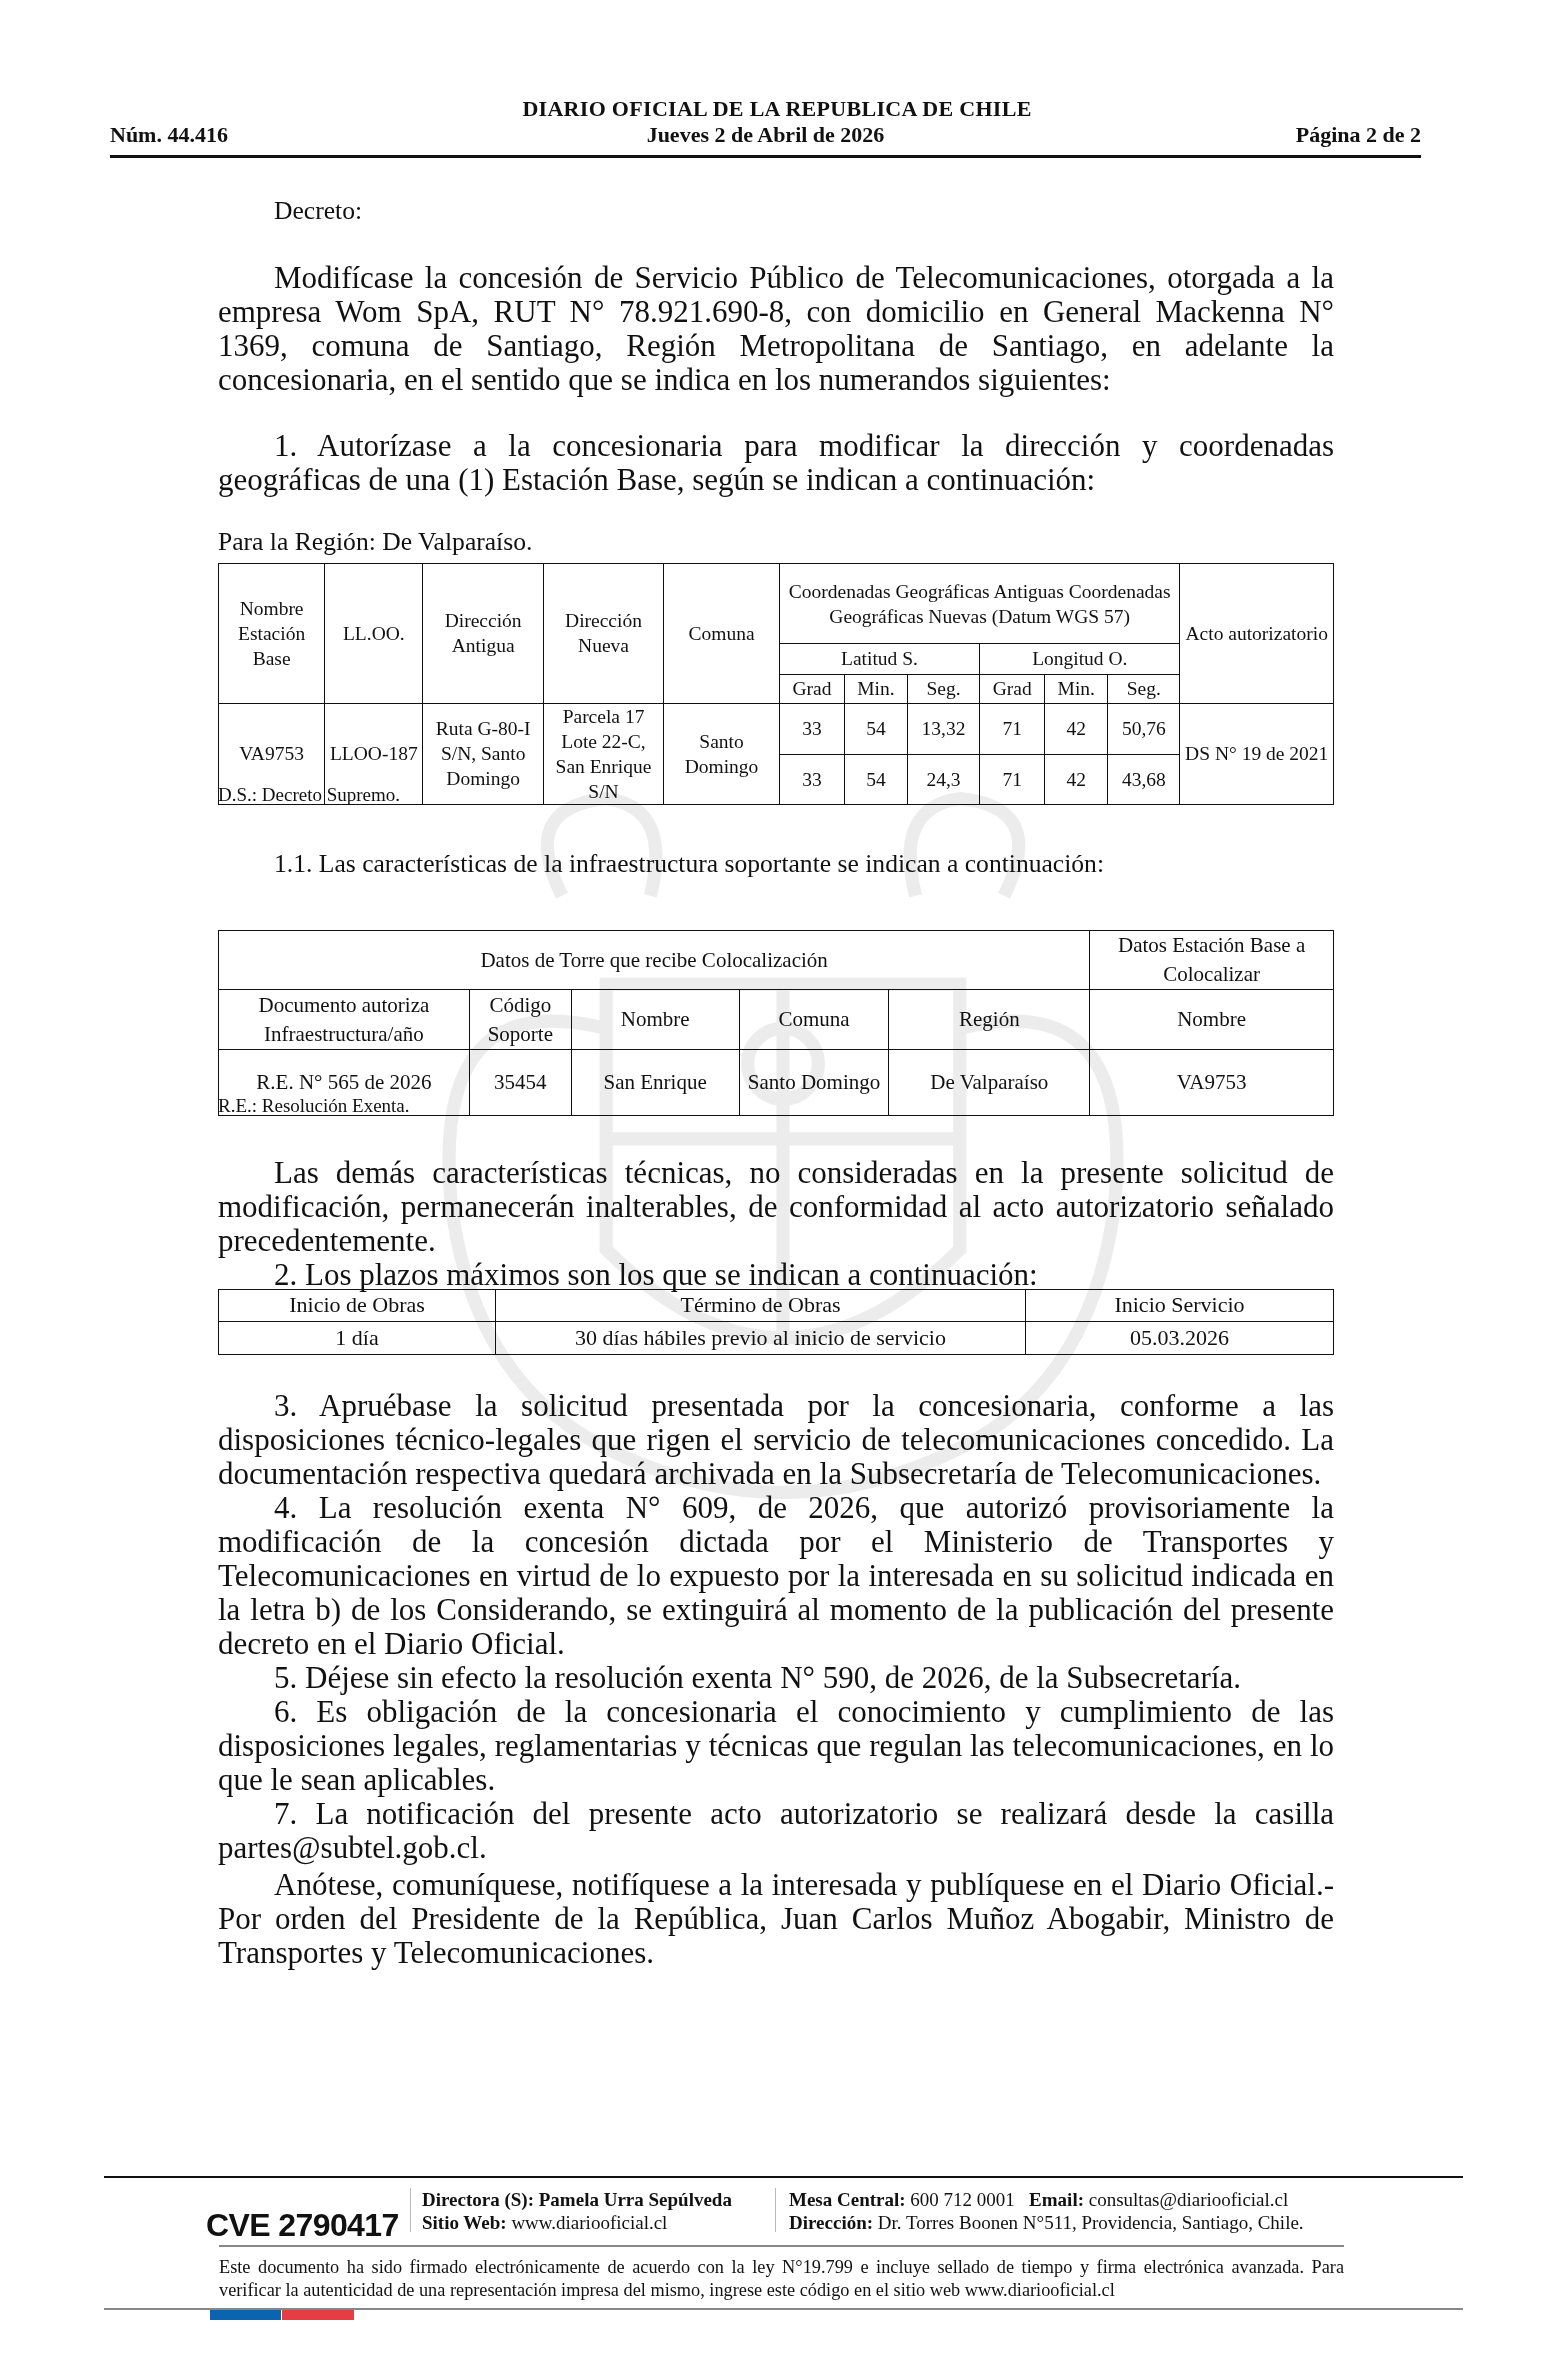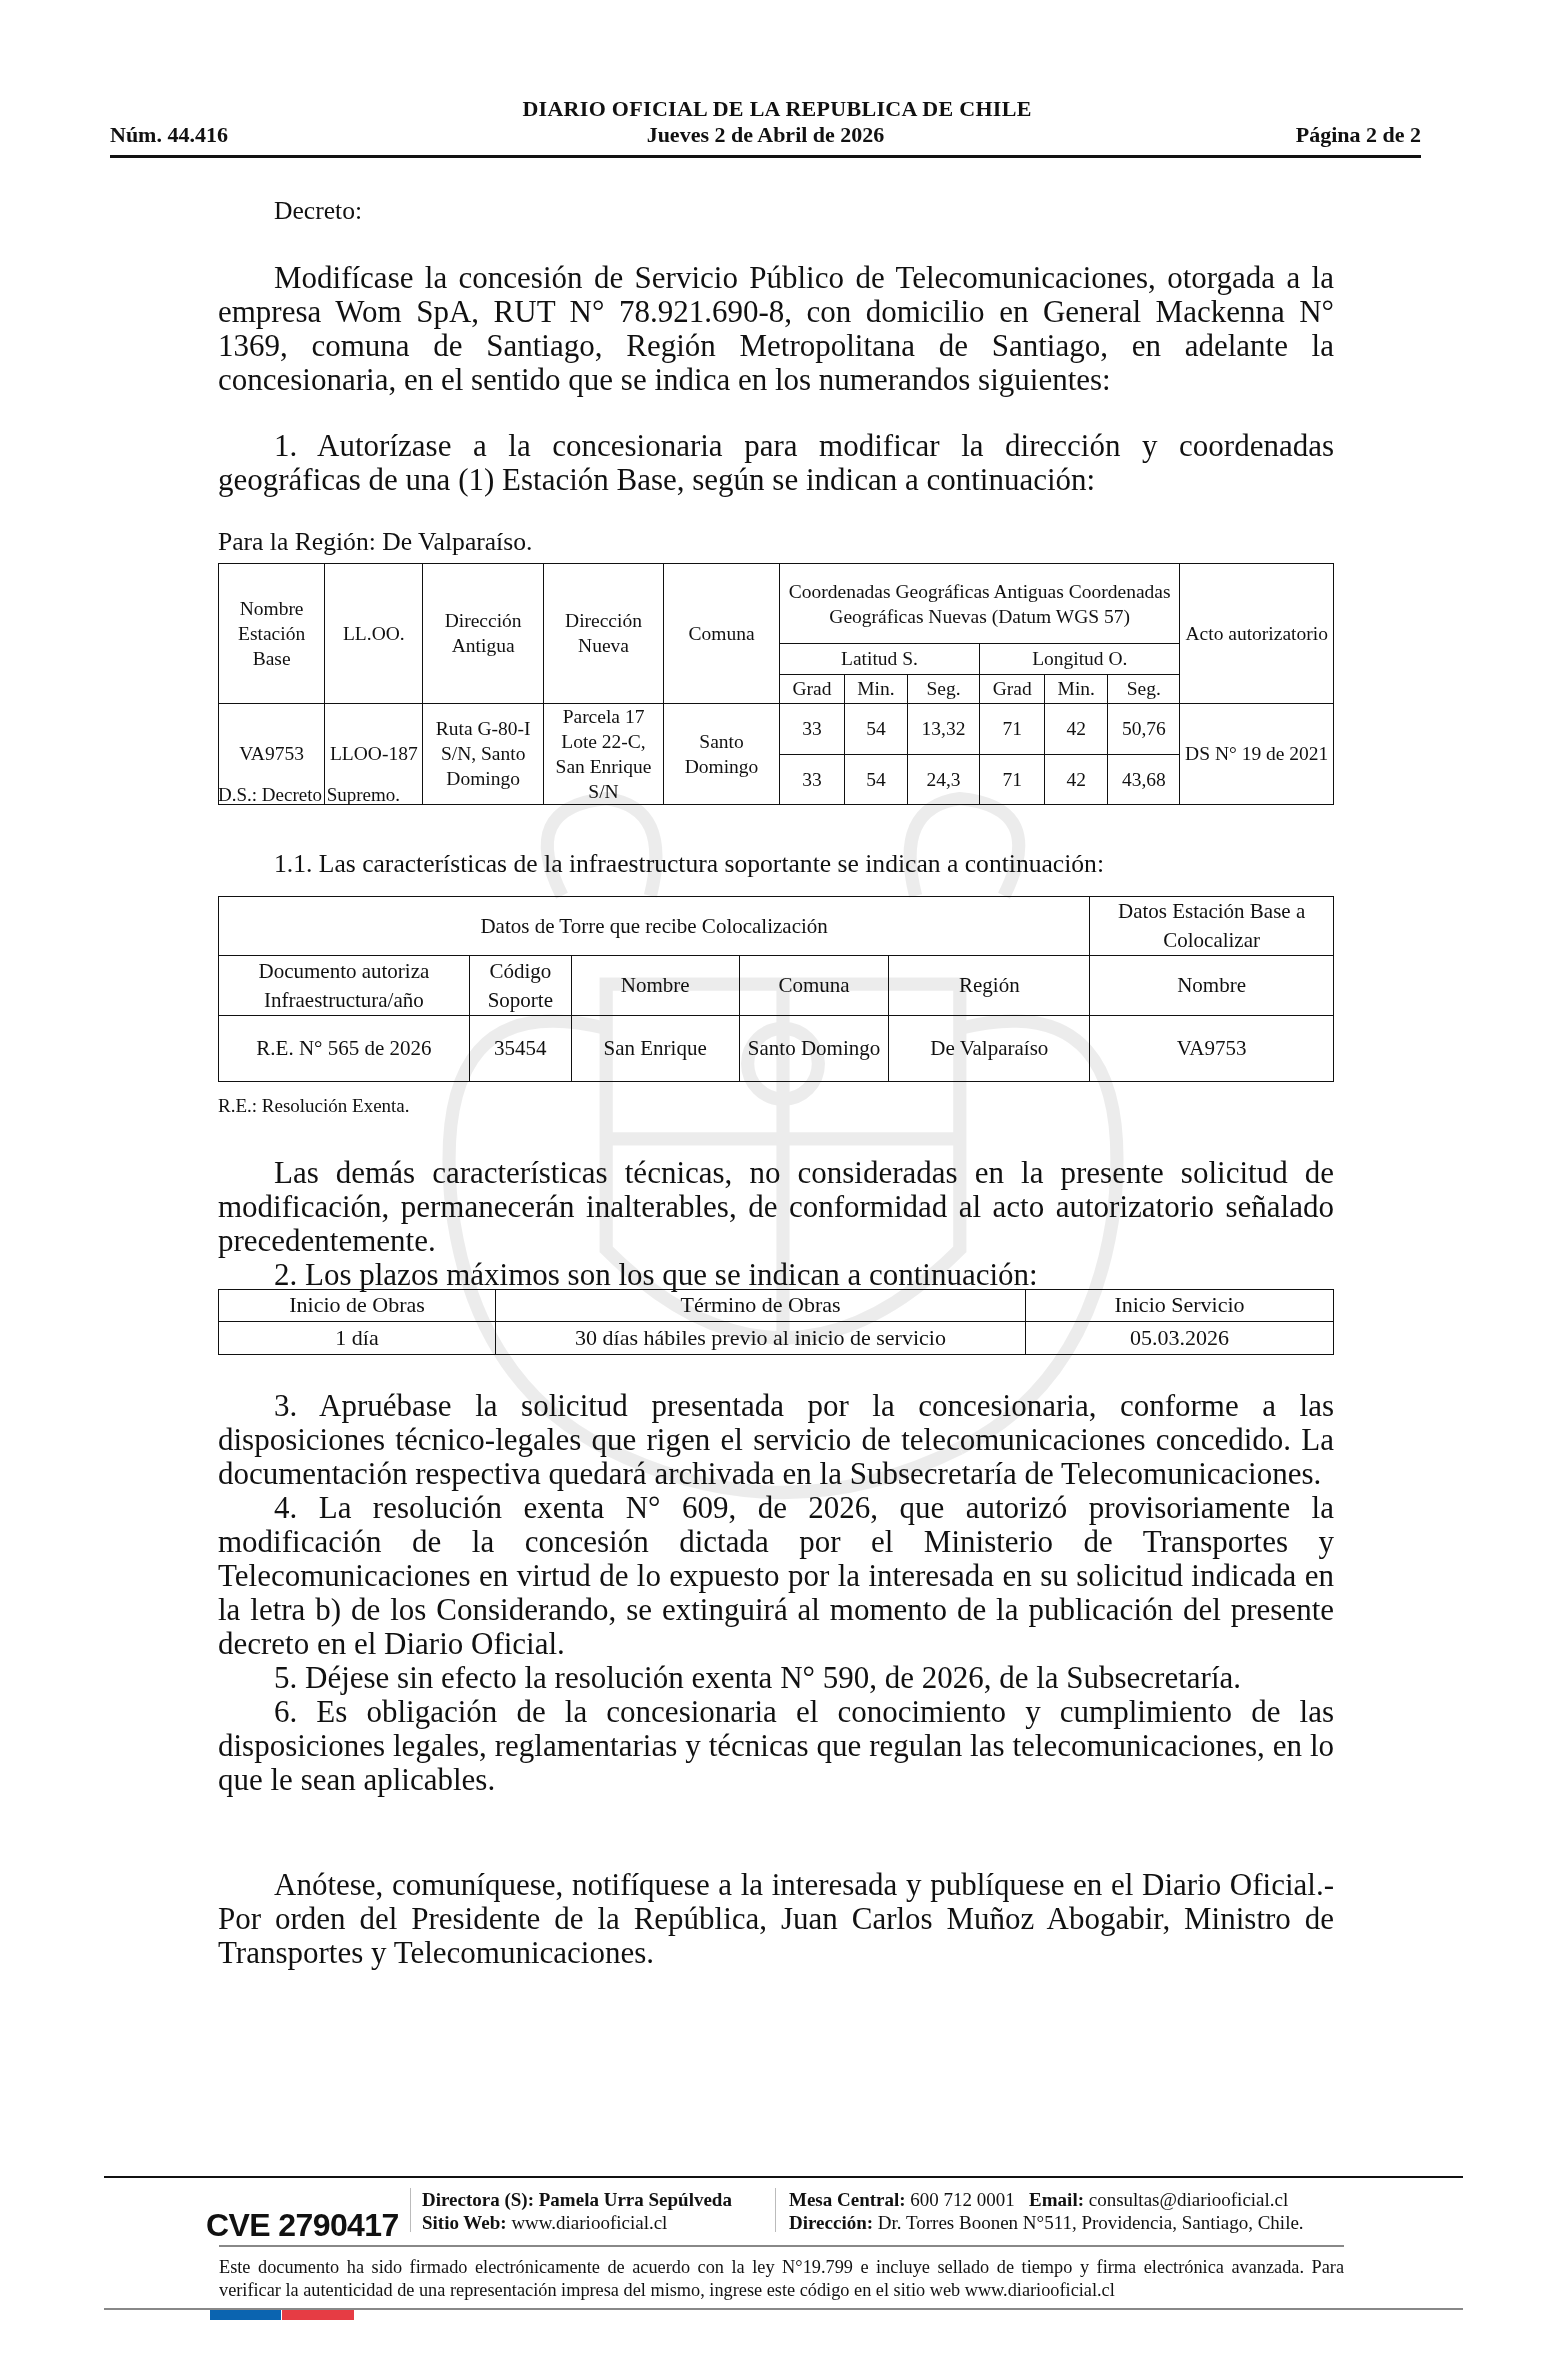--- a/index.html
+++ b/index.html
@@ -26,21 +26,21 @@
   .txt p { margin: 0; }
   .ind { text-indent: 56px; }
   .plain { position: absolute; font-size: 25.6px; line-height: 34px; }
   .note { position: absolute; left: 218px; font-size: 19px; }
 
   
   table { border-collapse: collapse; position: absolute; font-family: "Liberation Serif", serif; }
   td { border: 1.8px solid #111; text-align: center; vertical-align: middle; padding: 0 2.4px; }
 
   #t1 { left: 218px; top: 563px; width: 1116px; font-size: 19.5px; line-height: 25px; }
-  #t2 { left: 218px; top: 896px; width: 1116px; font-size: 21px; line-height: 29px; }
+  #t2 { left: 218px; top: 930px; width: 1116px; font-size: 21px; line-height: 29px; }
   #t3 { left: 218px; top: 1289px; width: 1116px; font-size: 22px; line-height: 30.5px; }
 
   
   .ft-rule-top { position: absolute; left: 104px; width: 1359px; top: 2176px; height: 2.4px; background: #111; }
   .ft-cve { position: absolute; left: 206px; top: 2187px; font-family: "Liberation Sans", sans-serif;
             font-weight: bold; font-size: 32px; letter-spacing: -0.6px; margin-top: 20px; }
   .ft-vsep { position: absolute; width: 1.2px; background: #bbb; top: 2188px; height: 44px; }
   .ft-col { position: absolute; top: 2188px; font-size: 19px; line-height: 23px; }
   .ft-col b { font-weight: bold; }
   .ft-rule-mid { position: absolute; left: 219px; width: 1125px; top: 2245px; height: 2.4px; background: #888; }
@@ -211,20 +211,21 @@
       <td>05.03.2026</td>
     </tr>
   </tbody>
     </table>
 
   <div class="txt" style="top:1389px;">
     <p class="ind">3. Apruébase la solicitud presentada por la concesionaria, conforme a las disposiciones técnico-legales que rigen el servicio de telecomunicaciones concedido. La documentación respectiva quedará archivada en la Subsecretaría de Telecomunicaciones.</p>
     <p class="ind">4. La resolución exenta N° 609, de 2026, que autorizó provisoriamente la modificación de la concesión dictada por el Ministerio de Transportes y Telecomunicaciones en virtud de lo expuesto por la interesada en su solicitud indicada en la letra b) de los Considerando, se extinguirá al momento de la publicación del presente decreto en el Diario Oficial.</p>
     <p class="ind">5. Déjese sin efecto la resolución exenta N° 590, de 2026, de la Subsecretaría.</p>
     <p class="ind">6. Es obligación de la concesionaria el conocimiento y cumplimiento de las disposiciones legales, reglamentarias y técnicas que regulan las telecomunicaciones, en lo que le sean aplicables.</p>
+    <p class="ind">7. La notificación del presente acto autorizatorio se realizará desde la casilla partes@subtel.gob.cl.</p>
   </div>
 
   <div class="txt" style="top:1868px;">
     <p class="ind">Anótese, comuníquese, notifíquese a la interesada y publíquese en el Diario Oficial.- Por orden del Presidente de la República, Juan Carlos Muñoz Abogabir, Ministro de Transportes y Telecomunicaciones.</p>
   </div>
 
   <div class="ft-rule-top"></div>
   <div class="ft-cve">CVE 2790417</div>
   <div class="ft-vsep" style="left:410px;"></div>
   <div class="ft-col" style="left:422px;">

